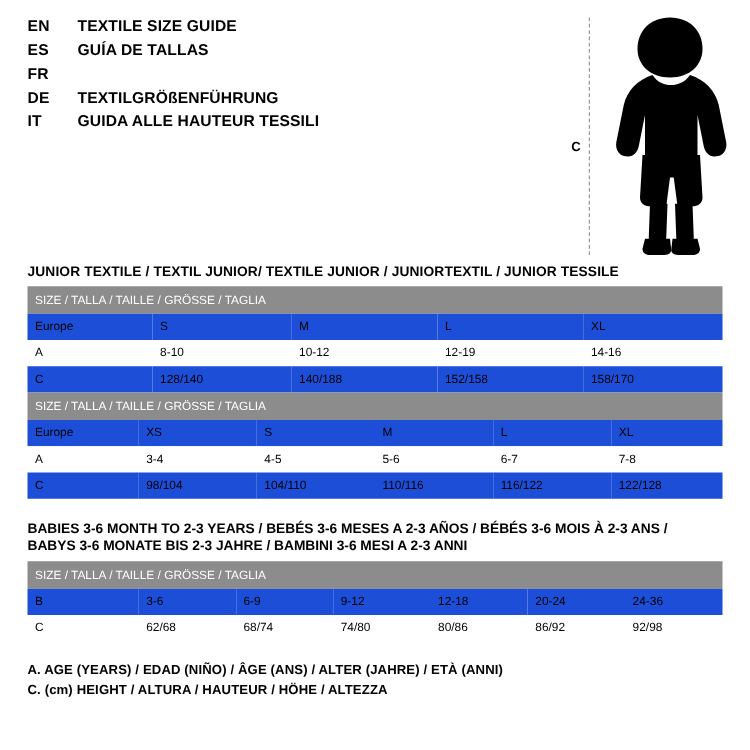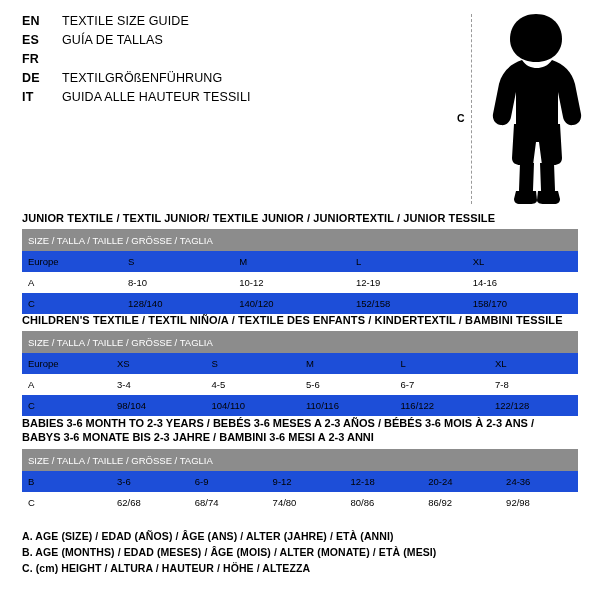--- a/index.html
+++ b/index.html
@@ -35,21 +35,21 @@
     height: 18px;
   }
   .lang-code {
     width: 40px;
     font-size: 12.5px;
     font-weight: bold;
     letter-spacing: 0.2px;
   }
   .lang-title {
     font-size: 12.5px;
-    font-weight: normal;
+    font-weight: bold;
     letter-spacing: 0.1px;
     text-align: center;
   }
 
   
   .figure-area {
     position: absolute;
     top: 8px;
     left: 452px;
     width: 140px;
@@ -214,30 +214,29 @@
         <tr class="plain">
           <td>A</td>
           <td>8-10</td>
           <td>10-12</td>
           <td>12-19</td>
           <td>14-16</td>
         </tr>
         <tr class="shaded">
           <td>C</td>
           <td>128/140</td>
-          <td>140/120</td>
+          <td>140/188</td>
           <td>152/158</td>
           <td>158/170</td>
         </tr>
       </tbody>
     </table>
   </div>
 
   <div class="block" id="children-block">
-    <p class="section-title">CHILDREN'S TEXTILE / TEXTIL NIÑO/A / TEXTILE DES ENFANTS / KINDERTEXTIL / BAMBINI TESSILE</p>
     <table class="tbl">
       <colgroup>
         <col style="width:16%">
           <col style="width:17%">
           <col style="width:17%">
           <col style="width:17%">
           <col style="width:17%">
           <col style="width:16%">
       </colgroup>
       <tbody>
@@ -305,18 +304,17 @@
           <td>74/80</td>
           <td>80/86</td>
           <td>86/92</td>
           <td>92/98</td>
         </tr>
       </tbody>
     </table>
   </div>
 
   <div class="legend">
-    <div>A. AGE (SIZE) / EDAD (AÑOS) / ÂGE (ANS) / ALTER (JAHRE) / ETÀ (ANNI)</div>
-    <div>B. AGE (MONTHS) / EDAD (MESES) / ÂGE (MOIS) / ALTER (MONATE) / ETÀ (MESI)</div>
+    <div>A. AGE (YEARS) / EDAD (NIÑO) / ÂGE (ANS) / ALTER (JAHRE) / ETÀ (ANNI)</div>
     <div>C. (cm) HEIGHT / ALTURA / HAUTEUR / HÖHE / ALTEZZA</div>
   </div>
 
 </div>
 
 </body></html>

